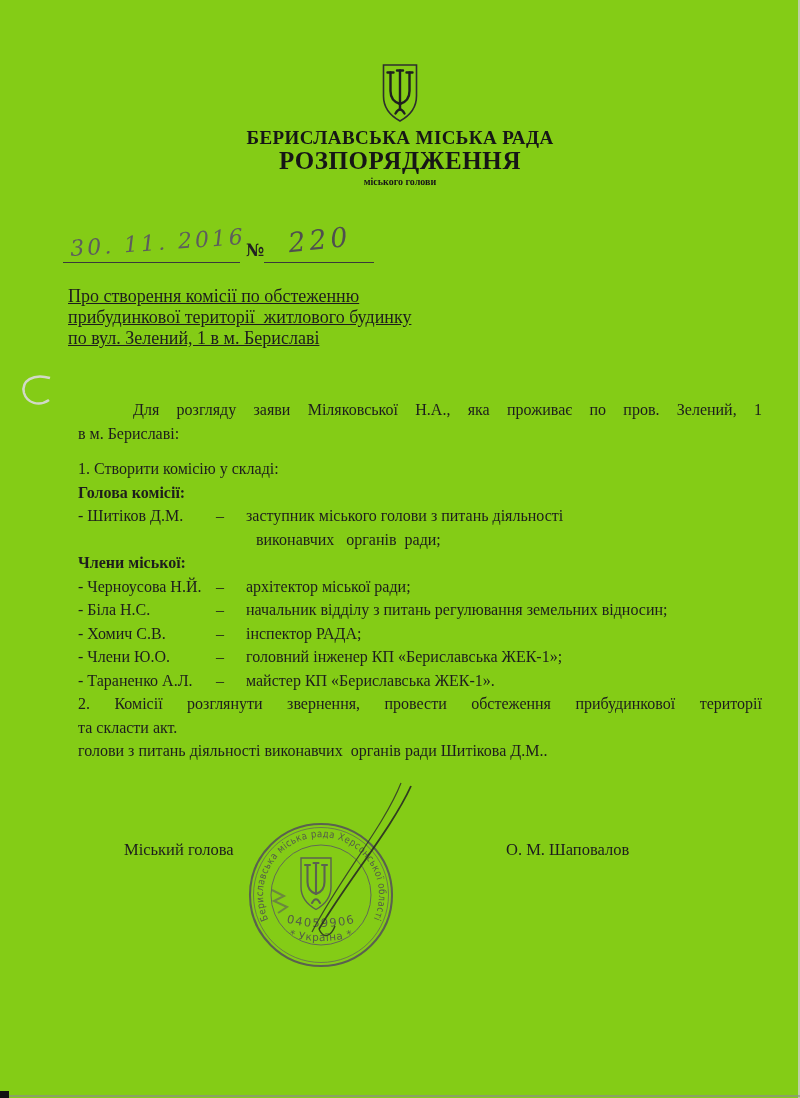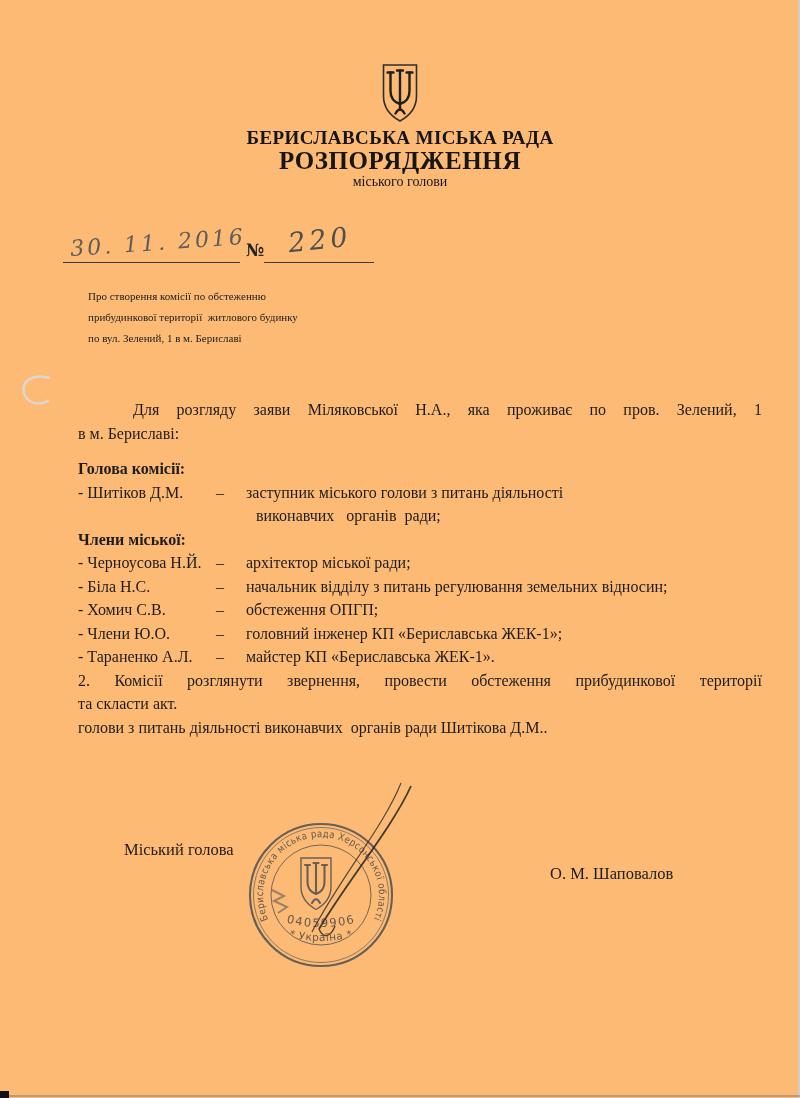--- a/index.html
+++ b/index.html
@@ -1,59 +1,59 @@
 <!DOCTYPE html>
 <html><head>
 <meta charset="utf-8">
 <style>
   html,body{margin:0;padding:0;background:#e8e8e8;}
   .page{
-    position:relative; width:800px; height:1098px; background:#fdba74;
+    position:relative; width:800px; height:1098px; background:#84cc16;
     font-family:"Liberation Serif","DejaVu Serif",serif; color:#1d1d1d;
     overflow:hidden; margin:0 auto;
   }
   .t{white-space:pre-wrap;}
   
   .header{position:absolute; left:0; top:62px; width:800px; text-align:center;}
   .emblem{display:block; margin:0 auto 2px auto;}
   .org-name{font-weight:bold; font-size:19px; letter-spacing:.4px; line-height:23px; color:#161616;}
   .doc-type{font-weight:bold; font-size:25px; letter-spacing:.6px; line-height:23px; color:#161616;}
-  .doc-subtype{font-weight:normal; font-size:14px; line-height:20px; color:#161616;}
+  .doc-subtype{font-weight:bold; font-size:10px; line-height:20px; color:#161616;}
   
   .meta-row{position:absolute; left:0; top:228px; width:800px; height:44px;}
   .date-hand{
     position:absolute; left:70px; top:2px; font-size:22px; font-style:italic;
     color:#5d5d5d; letter-spacing:3px; transform:rotate(-4deg);
     font-family:"DejaVu Serif",serif;
   }
   .date-line{position:absolute; left:63px; top:34px; width:177px; height:0; border-bottom:1.6px solid #3a3a3a;}
   .num-sign{position:absolute; left:246px; top:12px; font-size:17px; font-weight:600; color:#222; font-family:"DejaVu Serif",serif;}
   .num-hand{
     position:absolute; left:288px; top:-4px; font-size:27px; font-style:italic;
     color:#4f4f4f; letter-spacing:4px; transform:rotate(-6deg);
     font-family:"DejaVu Serif",serif;
   }
   .num-line{position:absolute; left:264px; top:34px; width:110px; height:0; border-bottom:1.6px solid #3a3a3a;}
   
-  .subject{position:absolute; left:88px; top:286px; width:500px; font-size:11px; line-height:21px;}
+  .subject{position:absolute; left:68px; top:286px; width:500px; font-size:18px; line-height:21px;text-decoration:underline;}
   
   .intro{position:absolute; left:78px; top:398px; width:684px; font-size:16px; line-height:23.5px;}
   .jl{text-align:justify; text-align-last:justify;font-family:Liberation Serif, serif;}
   .indent{text-indent:55px;}
   .main{position:absolute; left:78px; top:457px; width:684px; font-size:16px; line-height:23.5px;}
   .bold{font-weight:bold;}
   .row{display:flex; align-items:flex-start;}
   .row .name{width:138px; flex:none;}
   .row .dash{width:30px; flex:none;}
   .row .role{flex:1;}
   .role2{padding-left:10px;}
   
   .sig-row{position:absolute; left:0; top:840px; width:800px; font-size:16.5px;}
   .sig-title{position:absolute; left:80px; top:0;margin-left:44px;}
-  .sig-name{position:absolute; left:550px; top:0;margin-top:24px;}
+  .sig-name{position:absolute; left:506px; top:0;}
   
   .stamp{position:absolute; left:221px; top:795px; filter:blur(.35px); opacity:.9;}
   
   .edge-right{position:absolute; right:0; top:0; width:2px; height:1098px; background:#cfcfcf; opacity:.8;}
   .edge-bottom{position:absolute; left:0; bottom:1px; width:800px; height:2px; background:#8d8d8d; opacity:.65;}
   .corner-mark{position:absolute; left:0; bottom:0; width:9px; height:7px; background:#111;}
   .overlay{position:absolute; left:0; top:0; pointer-events:none;}
 </style>
 </head>
 <body>
@@ -90,20 +90,21 @@
     <div class="t">прибудинкової території  житлового будинку</div>
     <div class="t">по вул. Зелений, 1 в м. Бериславі</div>
   </div>
 
   <div class="intro">
     <div class="t jl indent">Для розгляду заяви Міляковської Н.А., яка проживає по пров. Зелений, 1</div>
     <div class="t">в м. Бериславі:</div>
   </div>
 
   <div class="main">
+    <div class="t">1. Створити комісію у складі:</div>
     <div class="t bold">Голова комісії:</div>
     <div class="row">
       <span class="name t">- Шитіков Д.М.</span>
       <span class="dash t">–</span>
       <span class="role">
         <div class="t">заступник міського голови з питань діяльності</div>
         <div class="t role2">виконавчих   органів  ради;</div>
       </span>
     </div>
     <div class="t bold">Члени міської:</div>
@@ -114,21 +115,21 @@
       <span class="role t">архітектор міської ради;</span>
     </div>
     <div class="row">
       <span class="name t">- Біла Н.С.</span>
       <span class="dash t">–</span>
       <span class="role t">начальник відділу з питань регулювання земельних відносин;</span>
     </div>
     <div class="row">
       <span class="name t">- Хомич С.В.</span>
       <span class="dash t">–</span>
-      <span class="role t">обстеження ОПГП;</span>
+      <span class="role t">інспектор РАДА;</span>
     </div>
     <div class="row">
       <span class="name t">- Члени Ю.О.</span>
       <span class="dash t">–</span>
       <span class="role t">головний інженер КП «Бериславська ЖЕК-1»;</span>
     </div>
     <div class="row">
       <span class="name t">- Тараненко А.Л.</span>
       <span class="dash t">–</span>
       <span class="role t">майстер КП «Бериславська ЖЕК-1».</span>

